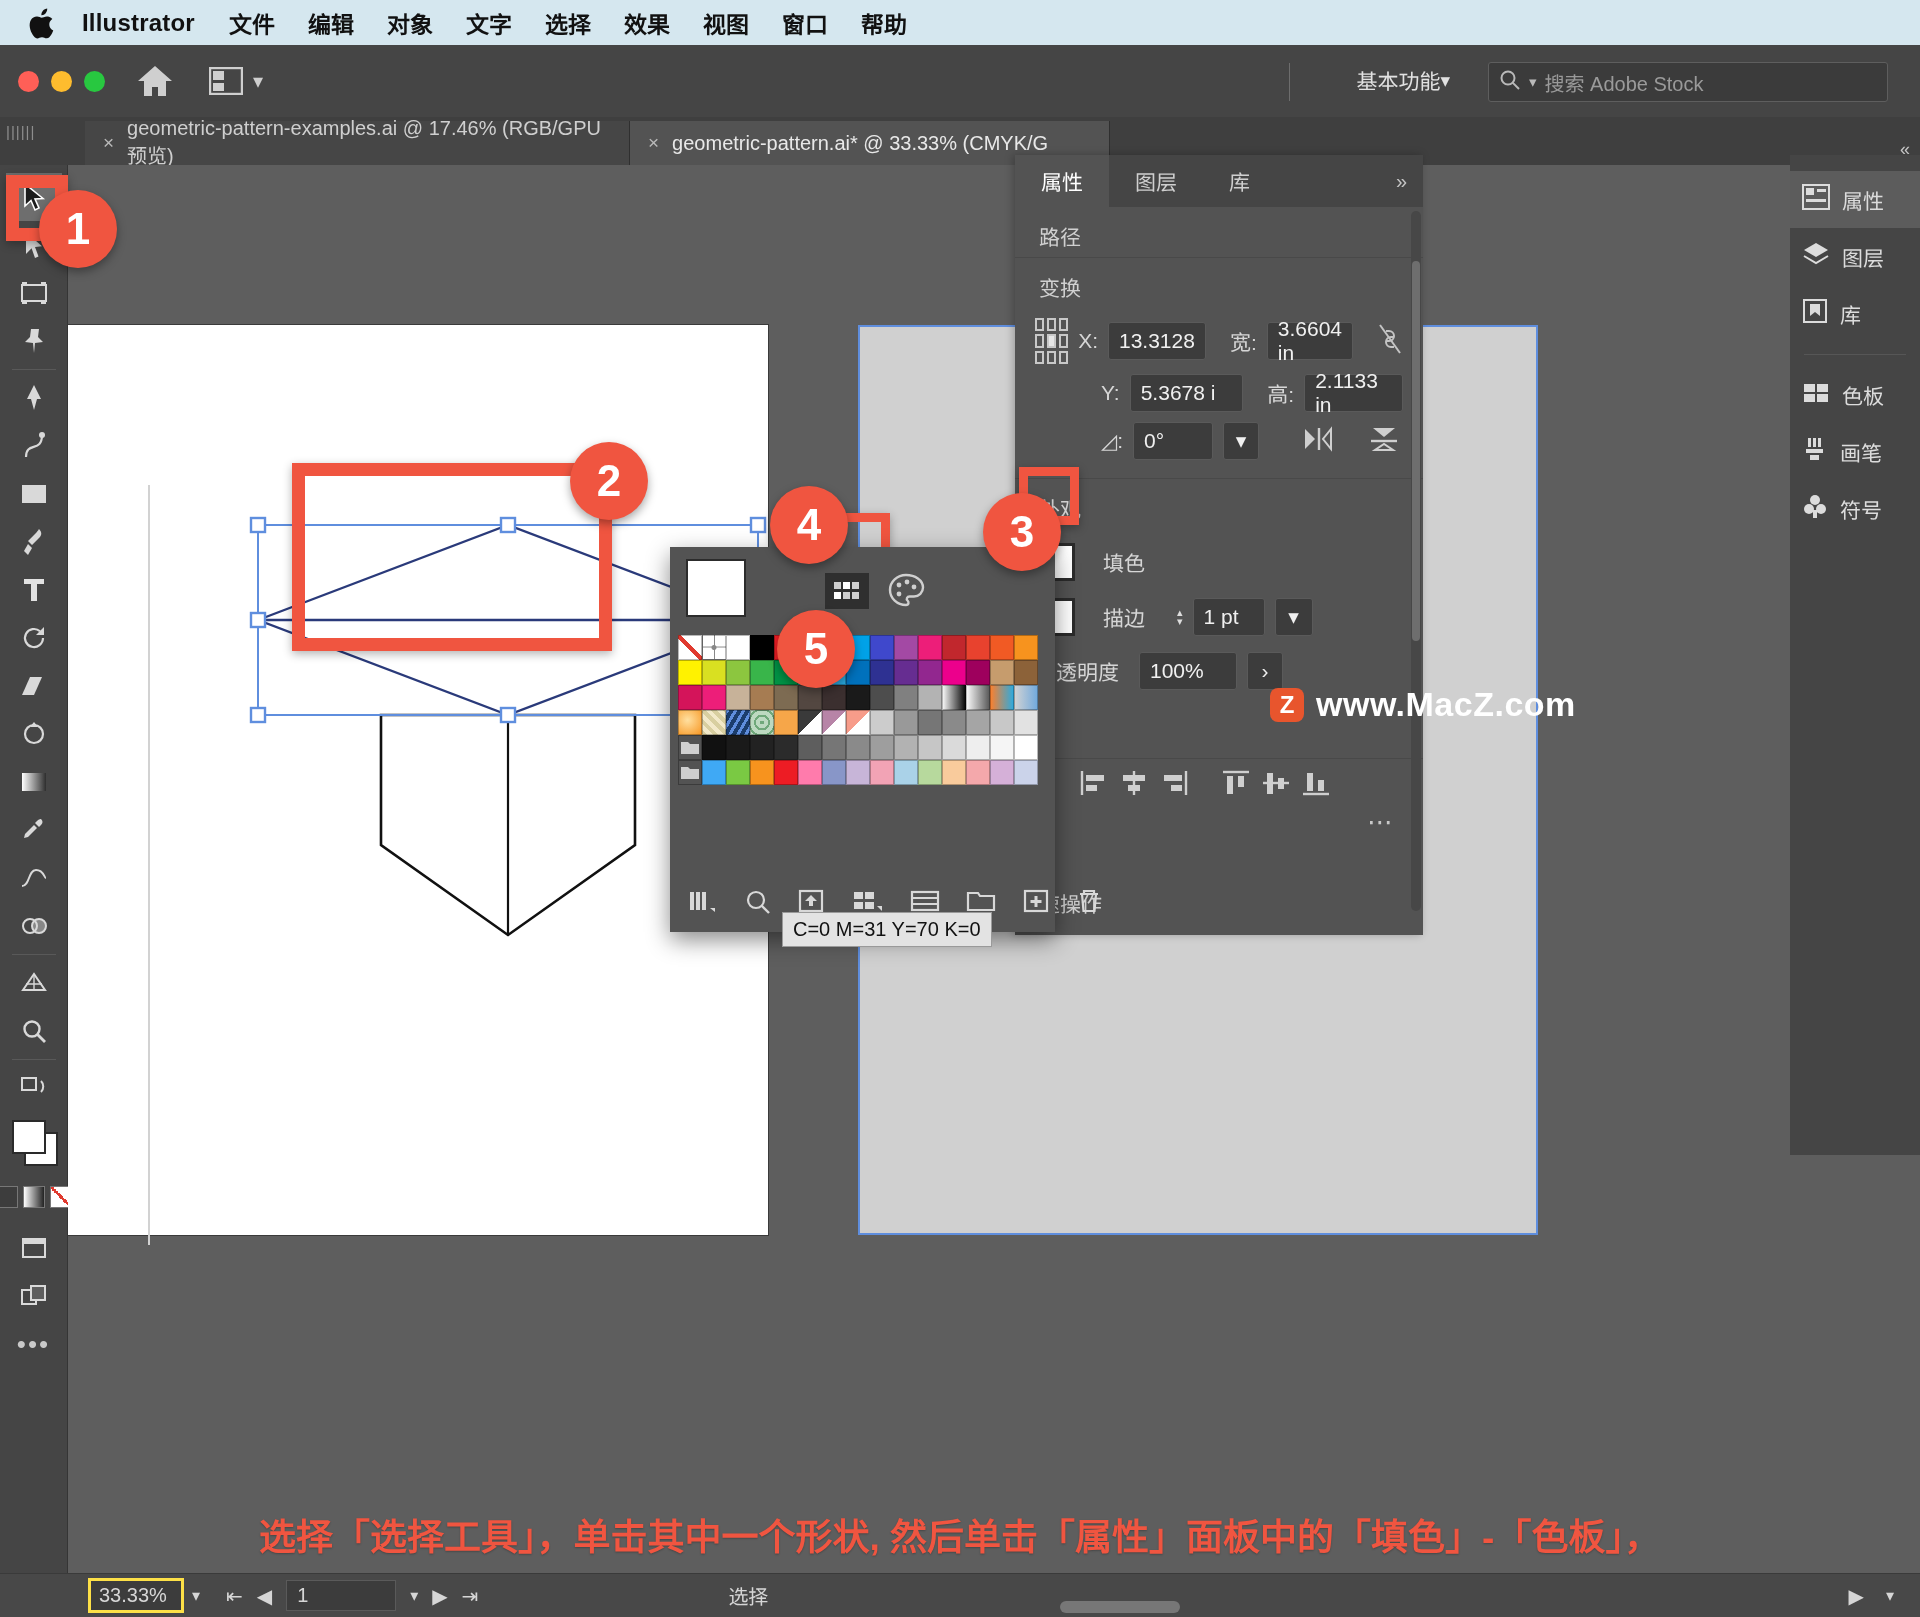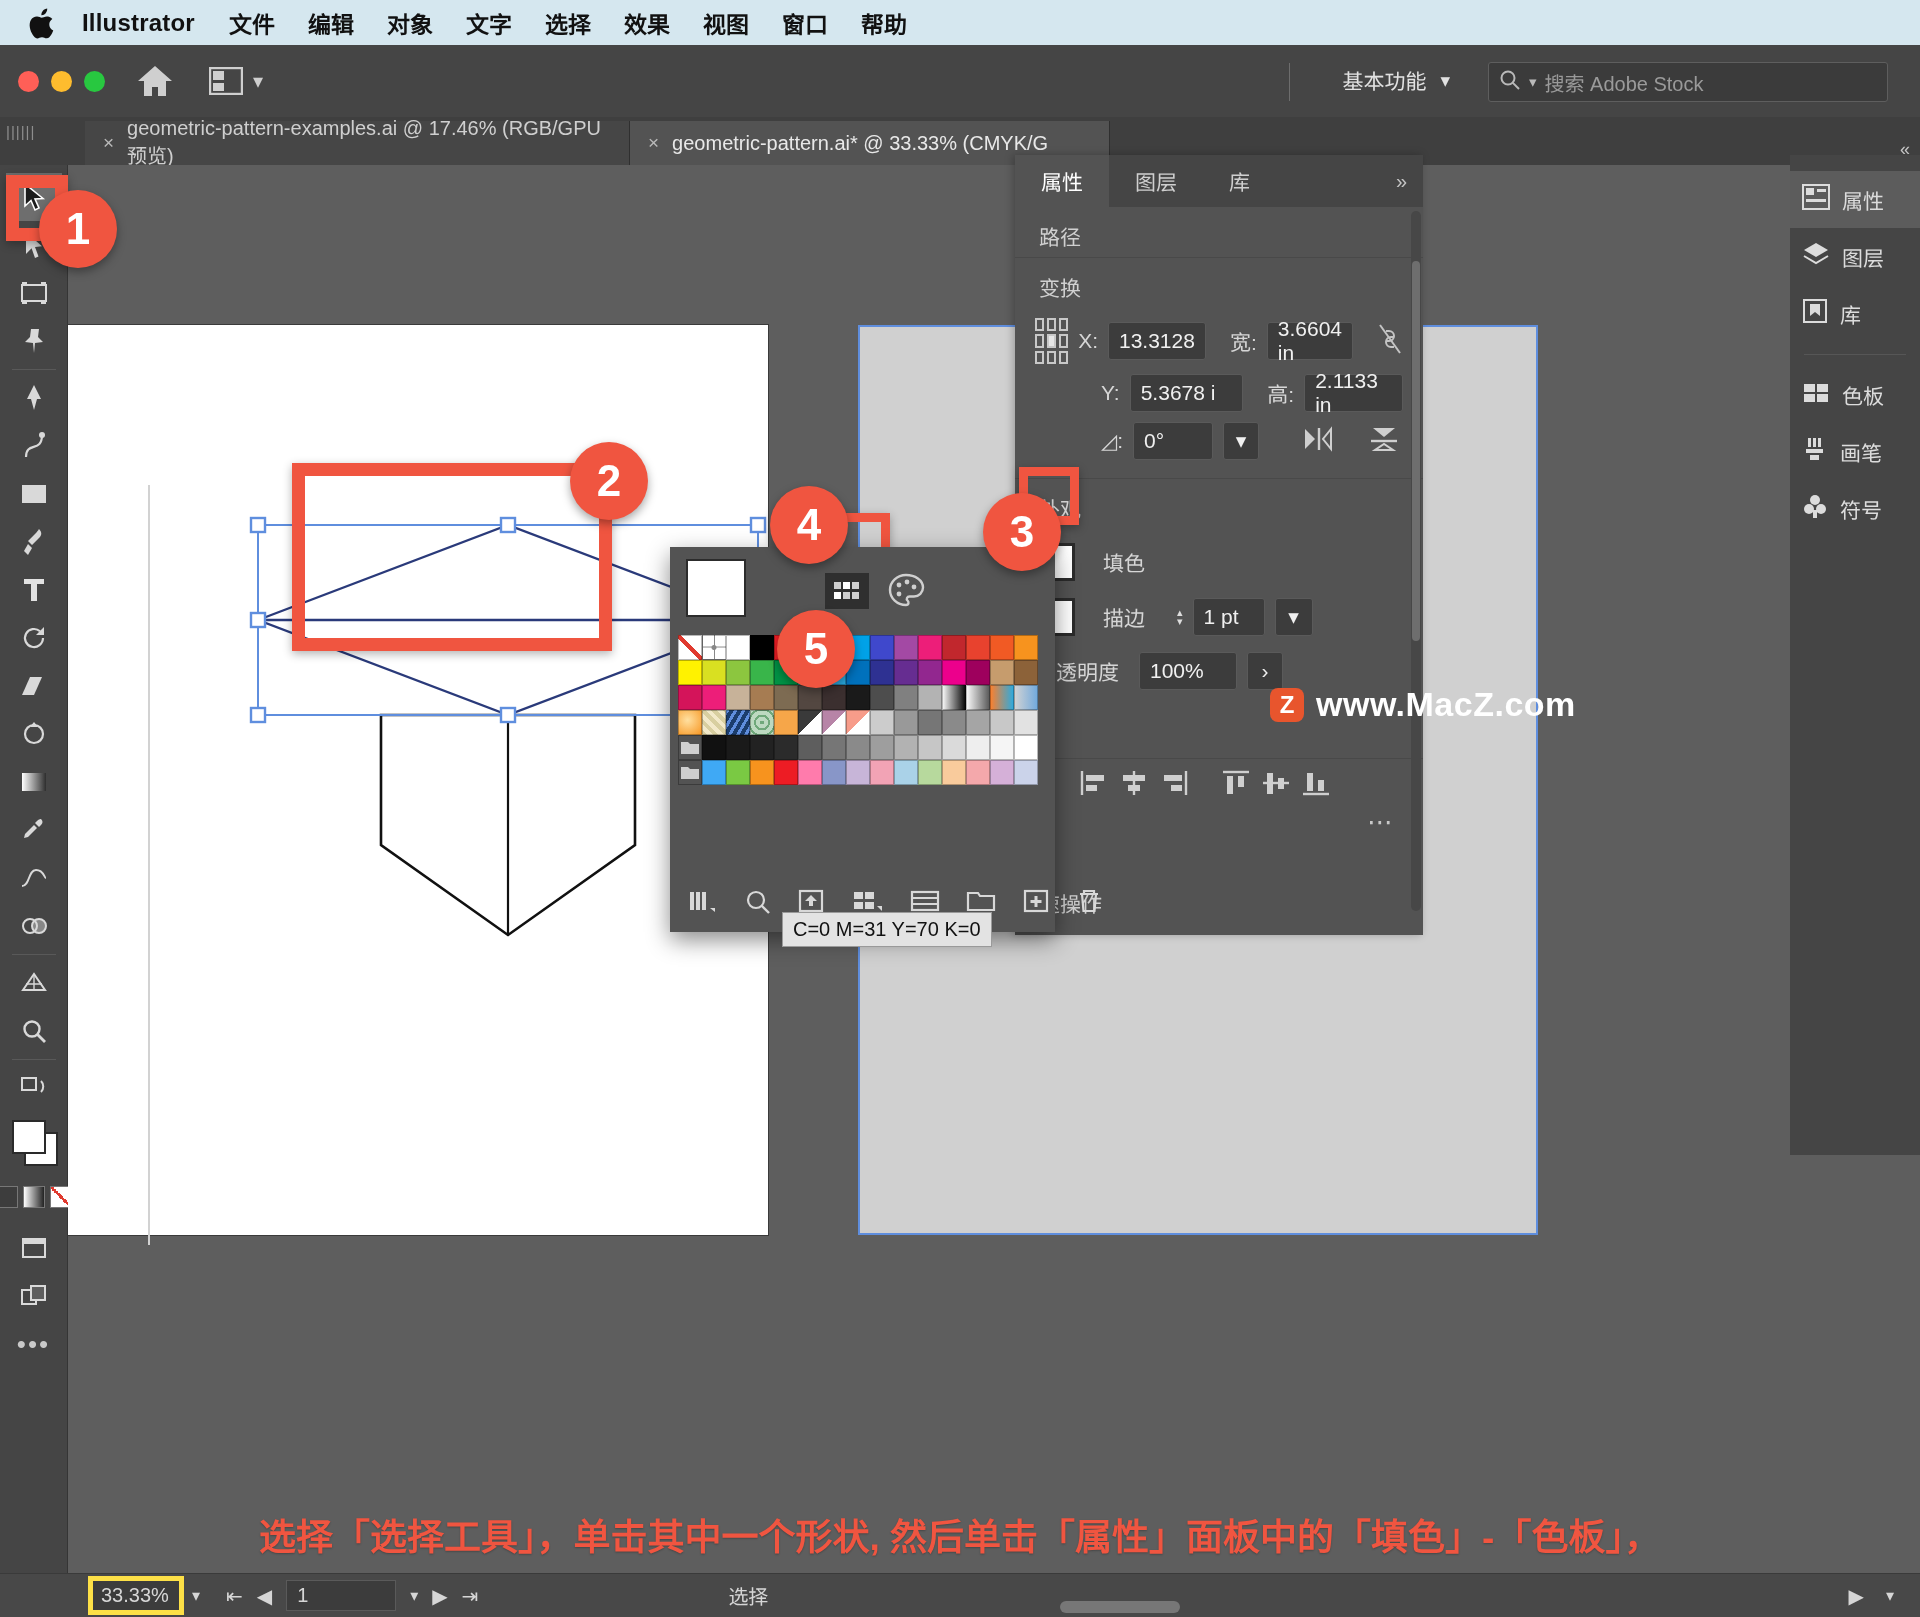--- a/index.html
+++ b/index.html
@@ -41,21 +41,21 @@
   .tl.r { background: #ff5f57; }
   .tl.y { background: #febc2e; }
   .tl.g { background: #28c840; }
   .home-btn { margin-left: 28px; width: 44px; height: 44px; display:flex; align-items:center; justify-content:center; }
   .arrange-btn { margin-left: 32px; display:flex; align-items:center; gap: 10px; }
   .doc-title {
     position:absolute; left: 0; right: 0; text-align: center;
     font-size: 23px; color: #d4d4d4; pointer-events:none;
   }
   .ws-switch {
-    position: absolute; right: 470px; top: 20px; display:flex; align-items:center; gap:14px;
+    position: absolute; right: 470px; top: 20px; display:flex; align-items:center; 
     font-size: 21px; color: #e2e2e2;
   }
   .ws-divider { position:absolute; right: 630px; top: 18px; width:1px; height:38px; background:#6d6d6d; }
   .stock-search {
     position:absolute; right: 32px; top: 17px; width: 400px; height: 40px;
     background: #3b3b3b; border: 1px solid #5e5e5e; border-radius: 3px;
     display:flex; align-items:center; padding: 0 10px; gap: 8px;
   }
   .stock-search .ph { font-size: 20px; color: #9a9a9a; }
 
@@ -197,21 +197,21 @@
     z-index: 70; text-shadow: 0 1px 2px rgba(0,0,0,.25);
   }
 
   
   .statusbar {
     position:absolute; left: 0; bottom: 0; width: 1920px; height: 44px;
     background: #484848; border-top: 1px solid #3a3a3a; display:flex; align-items:center;
     color:#d6d6d6; font-size: 20px; z-index: 70;
   }
   .sb-zoom { margin-left: 88px; display:flex; align-items:center; gap:8px; }
-  .sb-field { background:#3c3c3c; border:5px solid #fde047; padding: 3px 8px; min-width: 96px; }
+  .sb-field { background:#3c3c3c; border:3px solid #fde047; padding: 3px 8px; min-width: 96px; }
   .sb-nav { margin-left: 26px; display:flex; align-items:center; gap: 14px; }
   .sb-pagefield { background:#3c3c3c; border:1px solid #5a5a5a; padding: 3px 10px; min-width: 110px;}
   .sb-status { margin-left: 250px; }
   .sb-right { margin-left: auto; display:flex; align-items:center; gap:22px; margin-right: 26px;}
   .hscroll { position:absolute; left: 640px; bottom: 4px; width: 1300px; height: 12px; }
   .hscroll i { display:block; position:absolute; left: 420px; width: 120px; height: 12px; background:#777; border-radius:6px;}
 </style>
 </head>
 <body>
 

